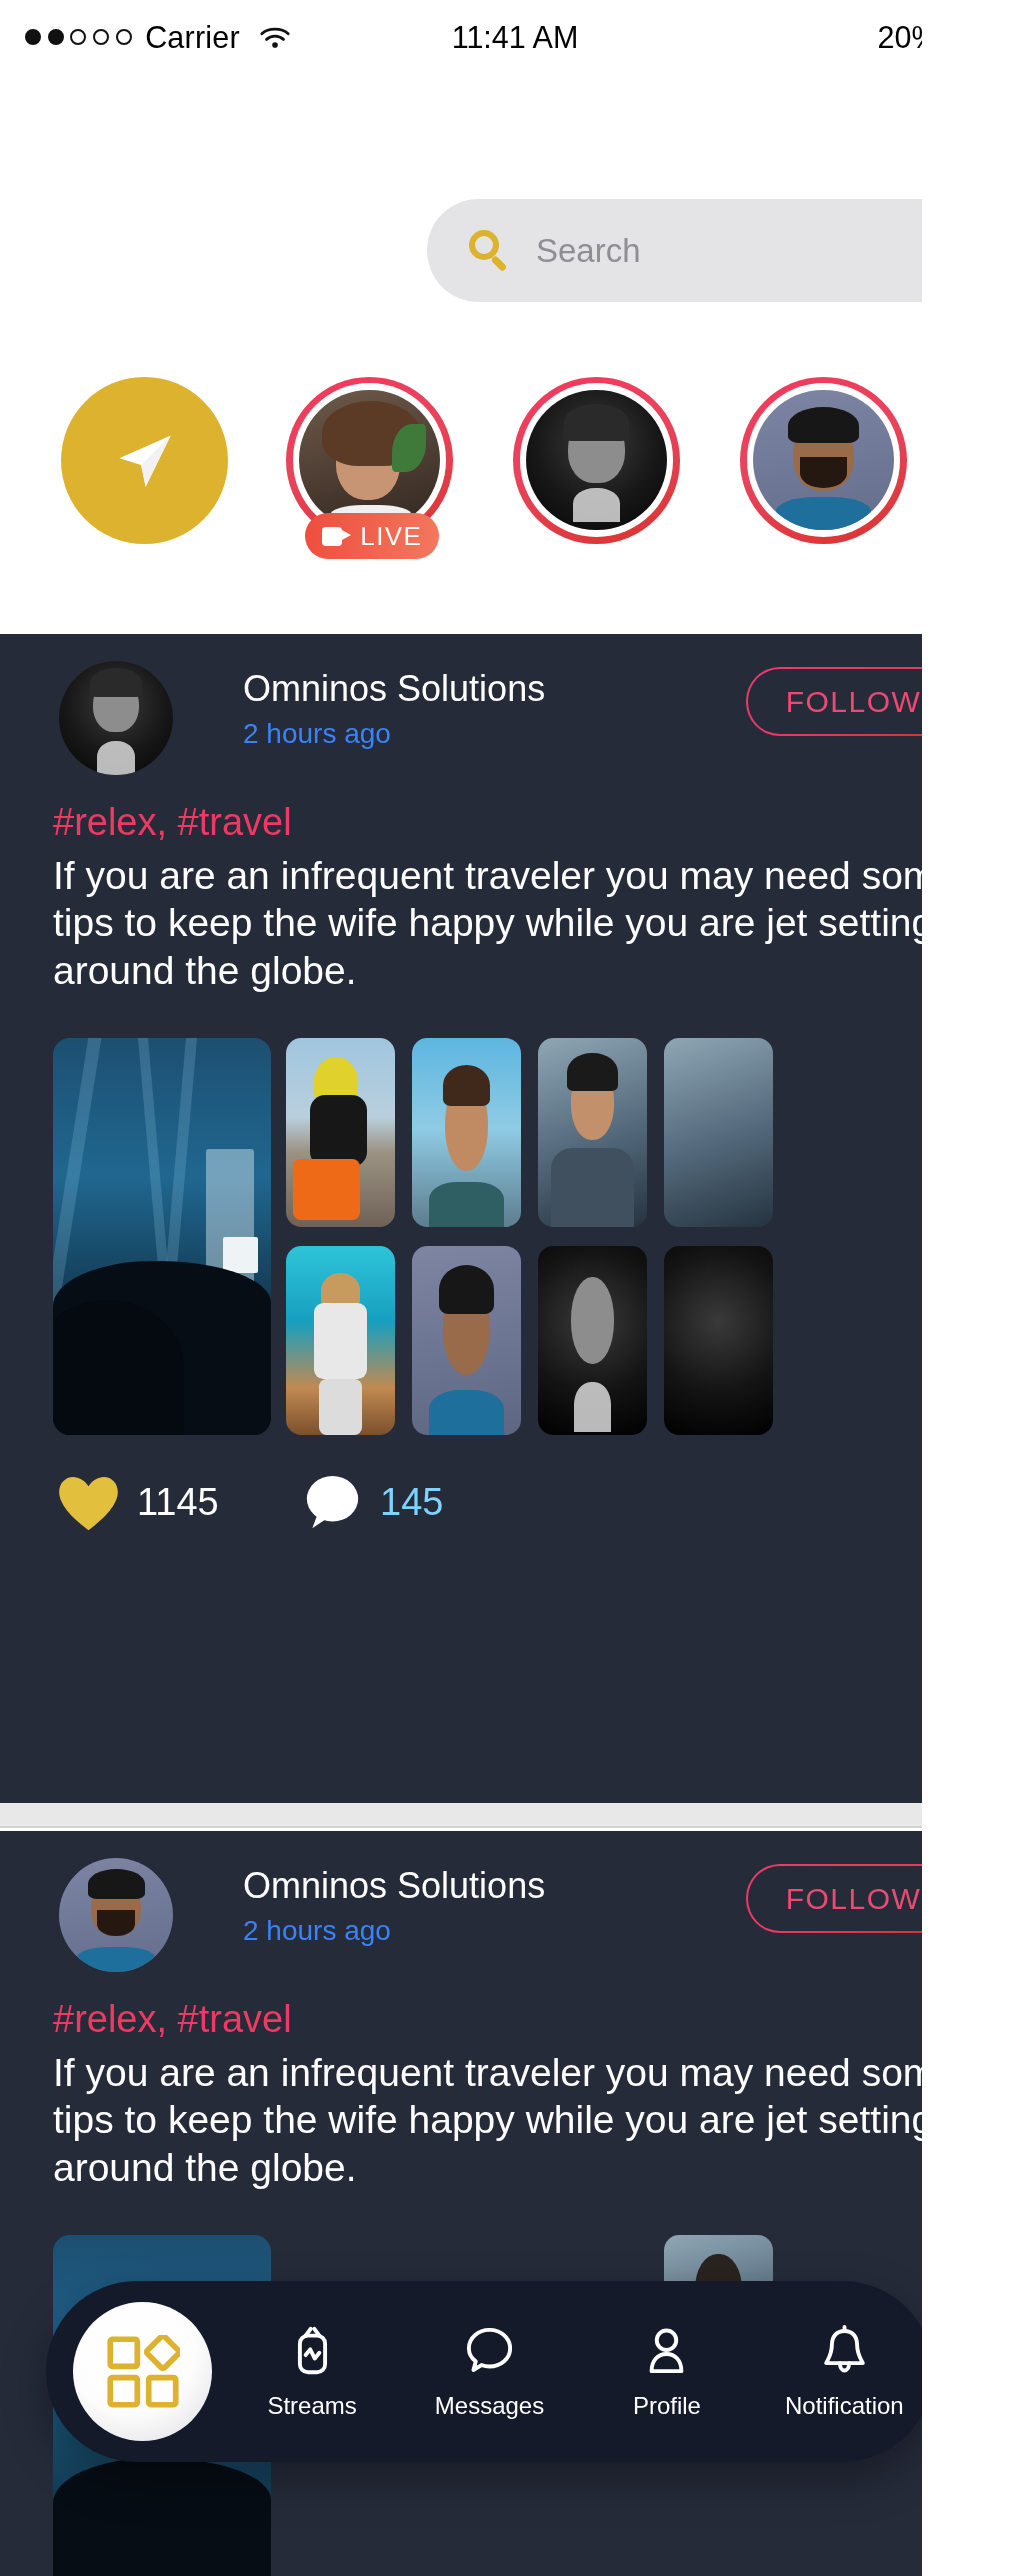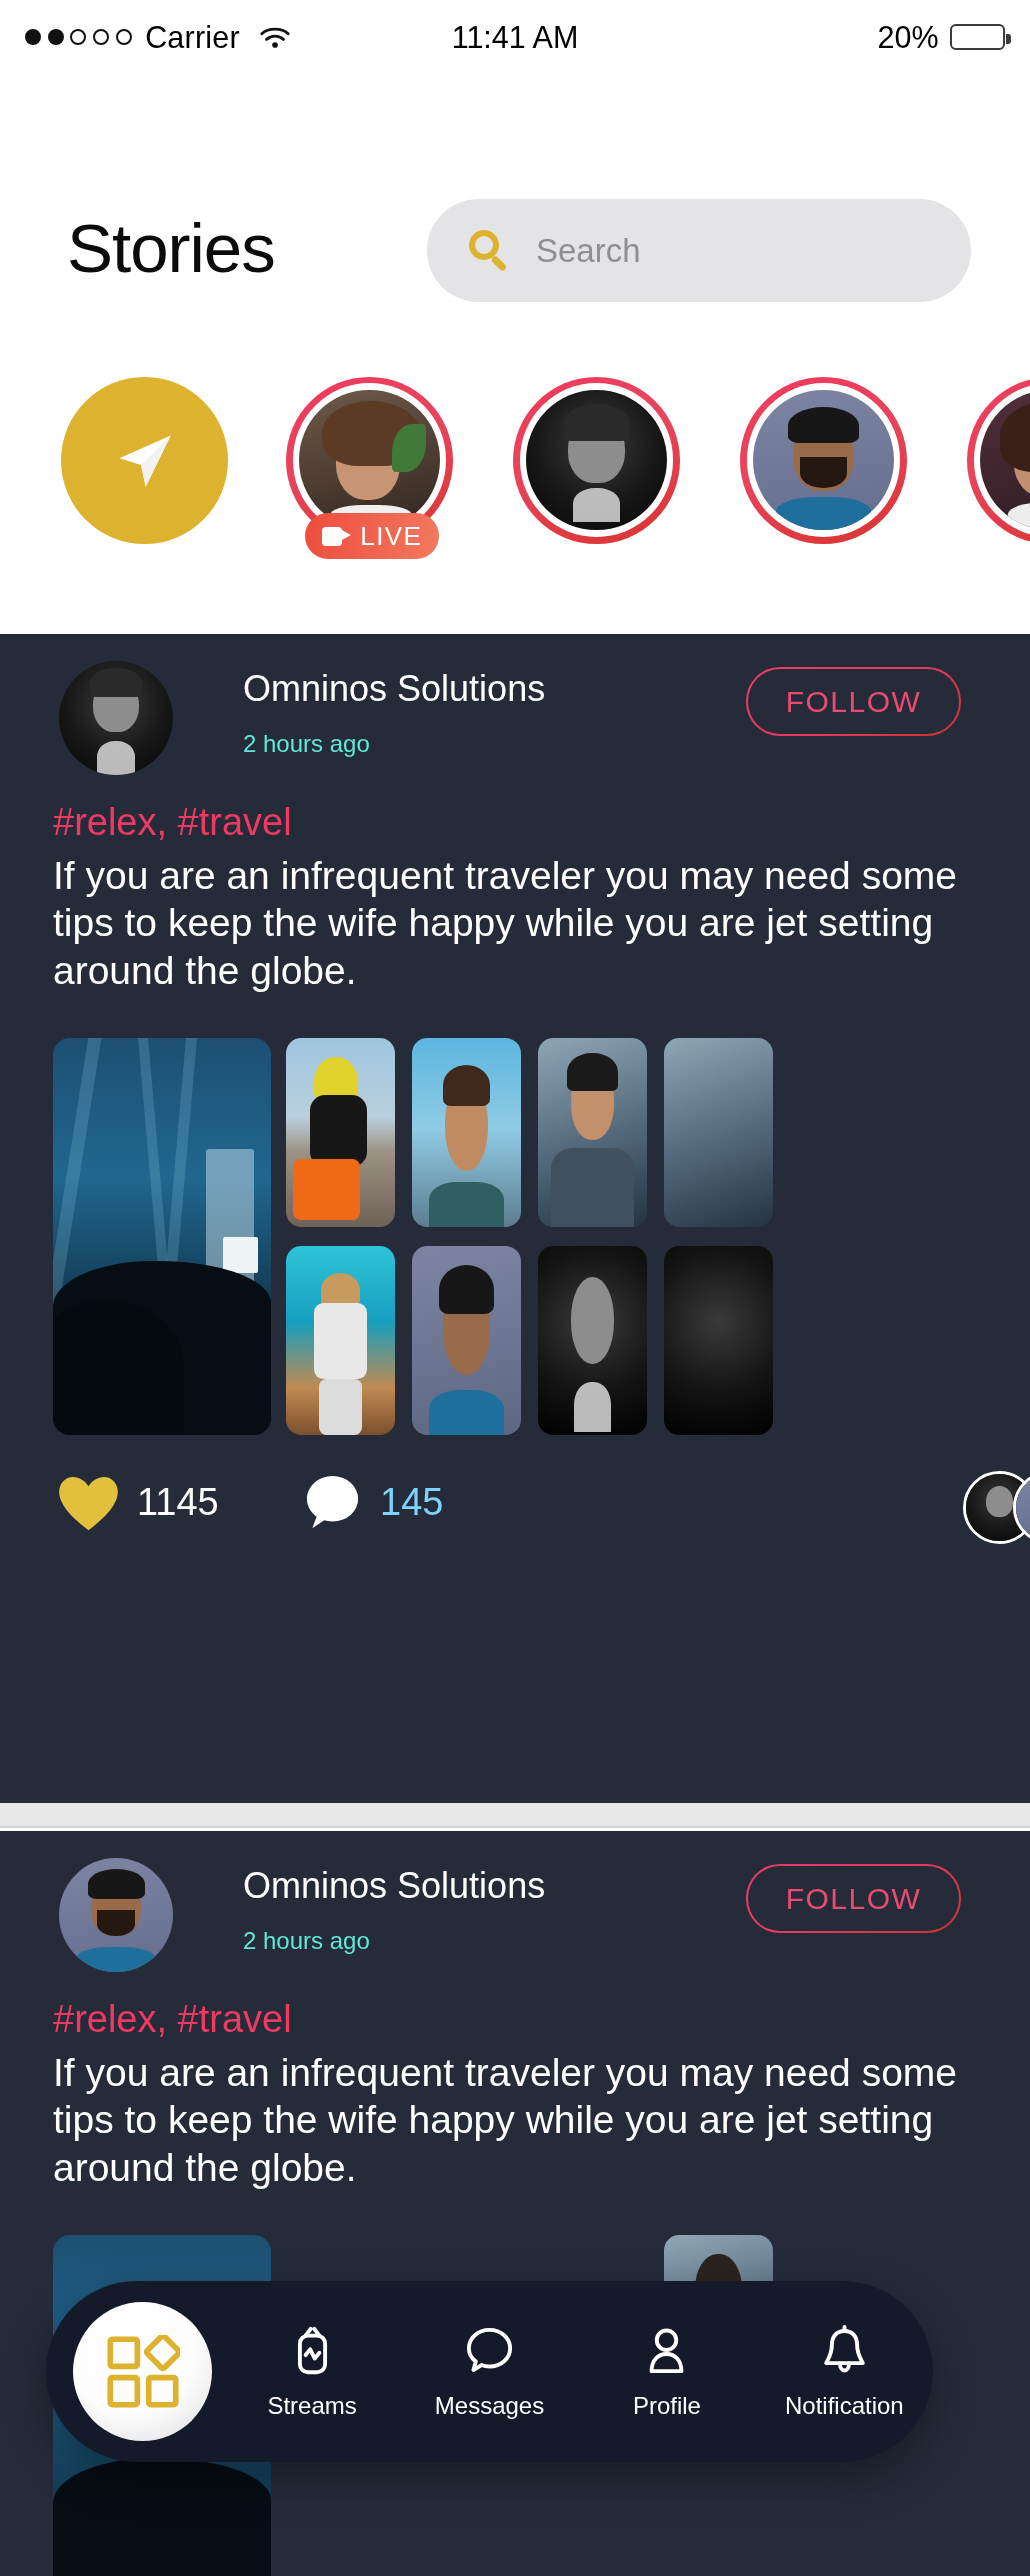--- a/index.html
+++ b/index.html
@@ -2,21 +2,21 @@
 <html><head>
 <meta charset="utf-8">
 <style>
   * { margin:0; padding:0; box-sizing:border-box; }
   html, body {
     width:1030px; height:2576px;
     background:#ffffff;
     font-family:"Liberation Sans", sans-serif;
     overflow:hidden;
   }
-  #app { position:relative; width:1030px; height:2576px; background:#fff; overflow:hidden; }
+  #app { position:relative; width:922px; height:2576px; background:#fff; overflow:hidden; }
 
   
   .statusbar{
     position:absolute; top:0; left:0; width:1030px; height:74px;
     display:flex; align-items:center; color:#000;
   }
   .sb-left{ display:flex; align-items:center; gap:13.4px; margin-left:25px; }
   .dots{ display:flex; align-items:center; gap:6.7px; }
   .dot{ width:16px; height:16px; border-radius:50%; border:2.3px solid #111; }
   .dot.filled{ background:#111; }
@@ -71,21 +71,21 @@
   .f-girl{ background:linear-gradient(165deg,#6d5a4a 0%,#4a3a30 60%,#2f2620 100%); }
   .f-blue{ background:linear-gradient(170deg,#7d85a3 0%,#646d8c 100%); }
   .f-girl2{ background:linear-gradient(160deg,#52303a 0%,#2b1a22 100%); }
   .hd{ position:absolute; border-radius:50% 50% 45% 45%; }
 
   
   .card{ position:absolute; left:0; width:1030px; background:#262b3a; }
   .post-head{ position:relative; height:167px; }
   .post-av{ position:absolute; left:59px; top:27px; width:114px; height:114px; border-radius:50%; overflow:hidden; }
   .post-name{ position:absolute; left:243px; top:34px; font-size:36px; color:#ffffff; font-weight:400; }
-  .post-time{ position:absolute; left:243px; top:96px; font-size:24px; color:#5eead4; }
+  .post-time{ position:absolute; left:243px; top:84px; font-size:28px; color:#3b82f6; }
   .follow-btn{
     position:absolute; right:69px; top:33px; width:215px; height:69px; border-radius:34px;
     background:linear-gradient(#262b3a,#262b3a) padding-box,
                linear-gradient(150deg,#ee3a6e 0%,#e8395f 50%,#c9352c 100%) border-box;
     border:2.9px solid transparent;
     display:flex; align-items:center; justify-content:center;
   }
   .follow-lbl{ font-size:30px; color:#eb4a72; letter-spacing:1.5px; }
 
   .hashtags{ margin:0 0 0 53px; font-size:38px; color:#ee3a63; }
@@ -161,21 +161,20 @@
       </span>
     </div>
     <div class="sb-center">11:41 AM</div>
     <div class="sb-right">
       <span class="batt-pct">20%</span>
       <span class="batt"><span class="batt-fill" style="width:20%"></span></span>
     </div>
   </div>
 
   <div class="header">
-    <div class="page-title">Stories</div>
     <div class="searchbar">
       <span class="search-icon">
         <span class="ring"></span>
           <span class="handle"></span>
       </span>
       <span class="search-ph">Search</span>
     </div>
   </div>
 
   <div class="stories">

